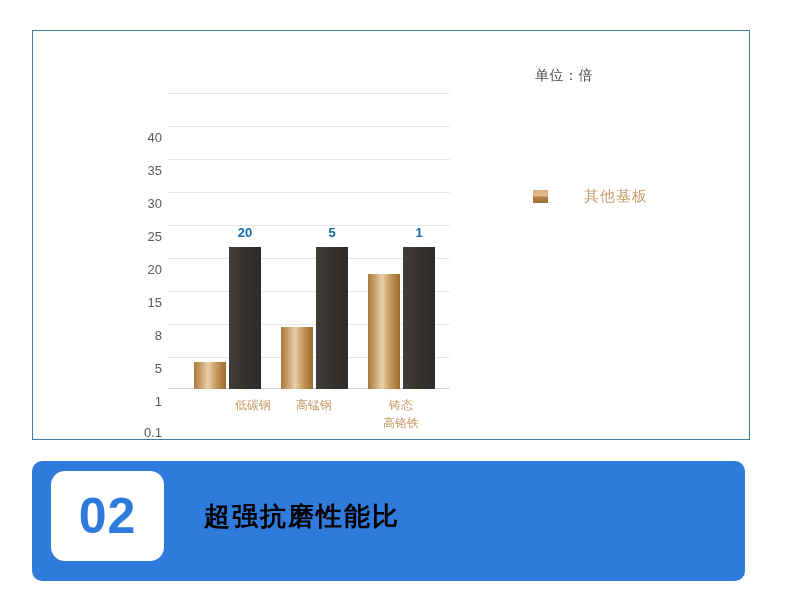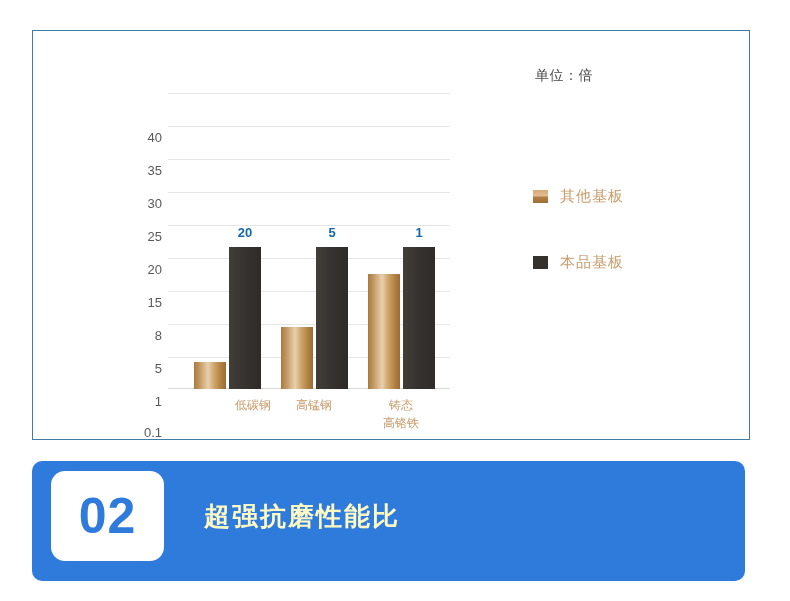--- a/index.html
+++ b/index.html
@@ -125,20 +125,21 @@
     position: absolute;
     left: 500px;
     top: 150px;
     width: 190px;
   }
   .legend-item {
     display: flex;
     align-items: center;
     height: 30px;
     margin-bottom: 36px;
+    gap: 24px;
   }
   .legend-swatch {
     width: 15px;
     height: 13px;
     margin-right: 12px;
     flex: 0 0 auto;
   }
   .legend-swatch.bronze {
     background: linear-gradient(180deg,#d7a878 0%, #e0b888 40%, #b8reverse 41%, #a9763a 100%);
     background: linear-gradient(180deg,#d9ab7b 0%, #e3bd90 45%, #b07f45 55%, #9d6e36 100%);
@@ -183,21 +184,21 @@
   }
   #banner-heading {
     position: absolute;
     left: 172px;
     top: 0;
     height: 110px;
     display: flex;
     align-items: center;
     font-size: 26px;
     font-weight: bold;
-    color: #fef9c3;
+    color: #000000;
     letter-spacing: 2px;
   }
 </style>
 </head>
 <body>
 
 <div id="chart-panel">
 
   <div id="chart-title">单位：倍</div>
 
@@ -252,24 +253,20 @@
         <div>高铬铁</div>
       </div>
     </div>
   </div>
 
   <div id="legend">
     <div class="legend-item">
       <span class="legend-swatch bronze"></span>
       <span class="legend-label">其他基板</span>
     </div>
-    <div class="legend-item">
-      <span class="legend-swatch dark"></span>
-      <span class="legend-label">本品基板</span>
-    </div>
   </div>
 
 </div>
 
 <div id="banner">
   <div id="banner-number-box">
     <span id="banner-number">02</span>
   </div>
   <div id="banner-heading">超强抗磨性能比</div>
 </div>

